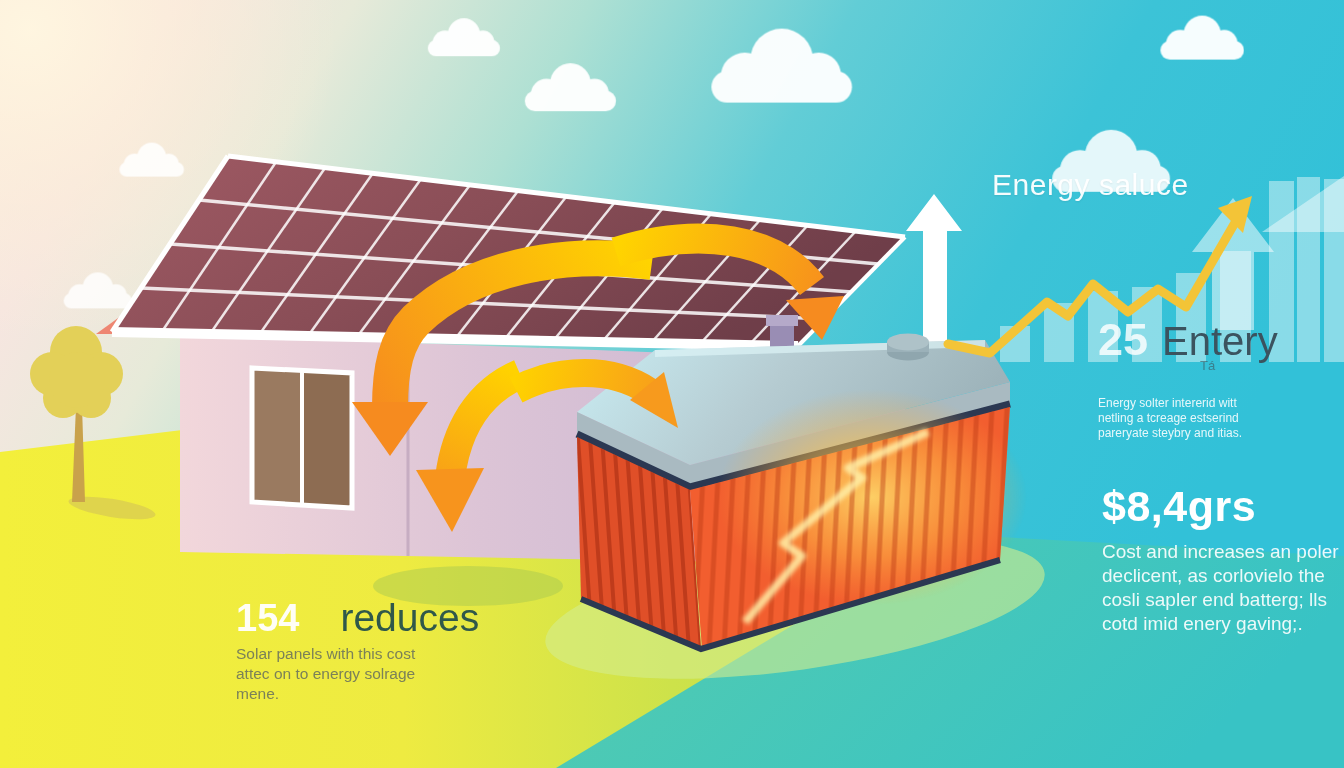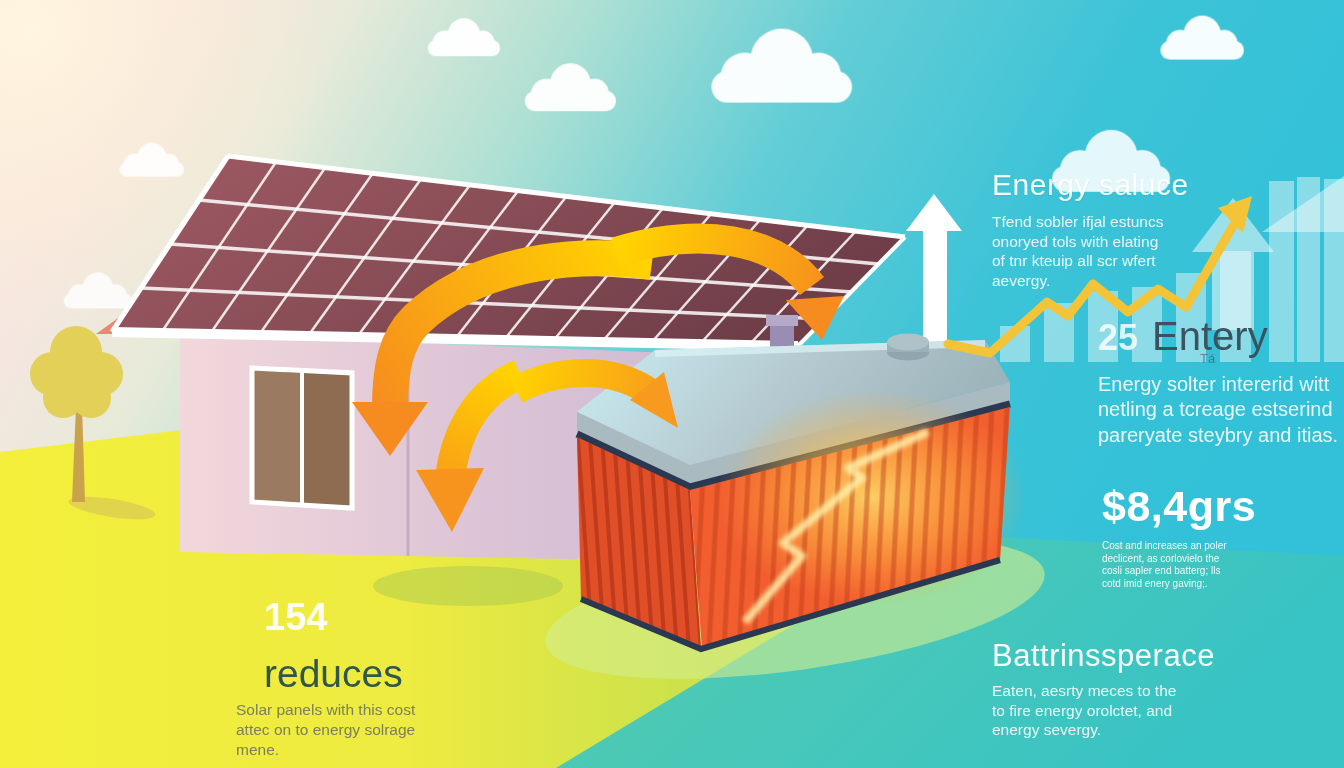--- a/index.html
+++ b/index.html
@@ -8,35 +8,35 @@
   #scene-svg{position:absolute;left:0;top:0;width:1344px;height:768px;}
   .txt{position:absolute;}
   .txt .body{white-space:pre-line;}
   
   .energy{left:992px;top:168px;color:rgba(255,255,255,.95);}
   .energy .title{font-size:30px;letter-spacing:.5px;text-shadow:0 1px 2px rgba(0,0,0,.07);}
   .energy .body{margin-top:10px;font-size:15.5px;line-height:1.27;color:rgba(255,255,255,.88);}
   
   .entery{left:1098px;top:314px;}
   .entery .row{display:flex;align-items:baseline;gap:14px;}
-  .entery .num{font-size:36px;font-weight:bold;color:rgba(255,255,255,.82);}
+  .entery .num{font-size:45px;font-weight:bold;color:rgba(255,255,255,.82);}
   .entery .word{font-size:40px;color:#3b535f;}
   .entery .sub{margin-left:102px;margin-top:-8px;font-size:13px;color:rgba(60,92,102,.65);}
-  .entery .body{margin-top:6px;font-size:20px;line-height:1.27;color:rgba(255,255,255,.88);}
+  .entery .body{margin-top:23px;font-size:12px;line-height:1.27;color:rgba(255,255,255,.88);}
   
   .cost{left:1102px;top:482px;color:#fff;}
   .cost .value{font-size:43px;font-weight:bold;letter-spacing:.5px;}
-  .cost .body{margin-top:9px;font-size:10px;line-height:1.27;color:rgba(255,255,255,.9);}
+  .cost .body{margin-top:9px;font-size:19px;line-height:1.27;color:rgba(255,255,255,.9);}
   
   .battperf{left:992px;top:638px;color:rgba(255,255,255,.95);}
   .battperf .title{font-size:31px;letter-spacing:.5px;}
   .battperf .body{margin-top:7px;font-size:15.5px;line-height:1.27;color:rgba(255,255,255,.88);}
   
   .reduces{left:236px;top:596px;}
-  .reduces .row{display:flex;align-items:baseline;gap:13px;flex-direction:column;}
+  .reduces .row{display:flex;align-items:baseline;gap:13px;}
   .reduces .num{font-size:38px;font-weight:bold;color:rgba(255,255,255,.95);}
   .reduces .word{font-size:39px;color:#30584a;margin-left:28px;}
   .reduces .body{margin-top:4px;font-size:15.5px;line-height:1.3;color:#7b8158;}
 </style>
 </head>
 <body>
 
 <div id="stage">
 
 <svg id="scene-svg" viewBox="0 0 1344 768">
@@ -261,24 +261,20 @@
   <polygon points="1262,232 1344,176 1344,232" fill="rgba(255,255,255,0.45)"></polygon>
 
   <g>
     <polyline points="948,344 990,353 1047,302 1068,316 1093,284 1128,312 1158,289 1186,307 1240,214" fill="none" stroke="#f3c437" stroke-width="9" stroke-linejoin="round" stroke-linecap="round"></polyline>
     <polygon points="1252,196 1218,208 1243,233" fill="#f3c437"></polygon>
   </g>
 </svg>
 
 <div class="txt energy">
   <div class="title">Energy saluce</div>
-  <div class="body">Tfend sobler ifjal estuncs
-onoryed tols with elating
-of tnr kteuip all scr wfert
-aevergy.</div>
 </div>
 
 <div class="txt entery">
   <div class="row">
     <span class="num">25</span>
     <span class="word">Entery</span>
   </div>
   <div class="sub">Tá</div>
   <div class="body">Energy solter intererid witt
 netling a tcreage estserind
@@ -286,26 +282,20 @@
 </div>
 
 <div class="txt cost">
   <div class="value">$8,4grs</div>
   <div class="body">Cost and increases an poler
 declicent, as corlovielo the
 cosli sapler end batterg; lls
 cotd imid enery gaving;.</div>
 </div>
 
-<div class="txt battperf">
-  <div class="title">Battrinssperace</div>
-  <div class="body">Eaten, aesrty meces to the
-to fire energy orolctet, and
-energy severgy.</div>
-</div>
 
 <div class="txt reduces">
   <div class="row">
     <span class="num">154</span>
     <span class="word">reduces</span>
   </div>
   <div class="body">Solar panels with this cost
 attec on to energy solrage
 mene.</div>
 </div>

